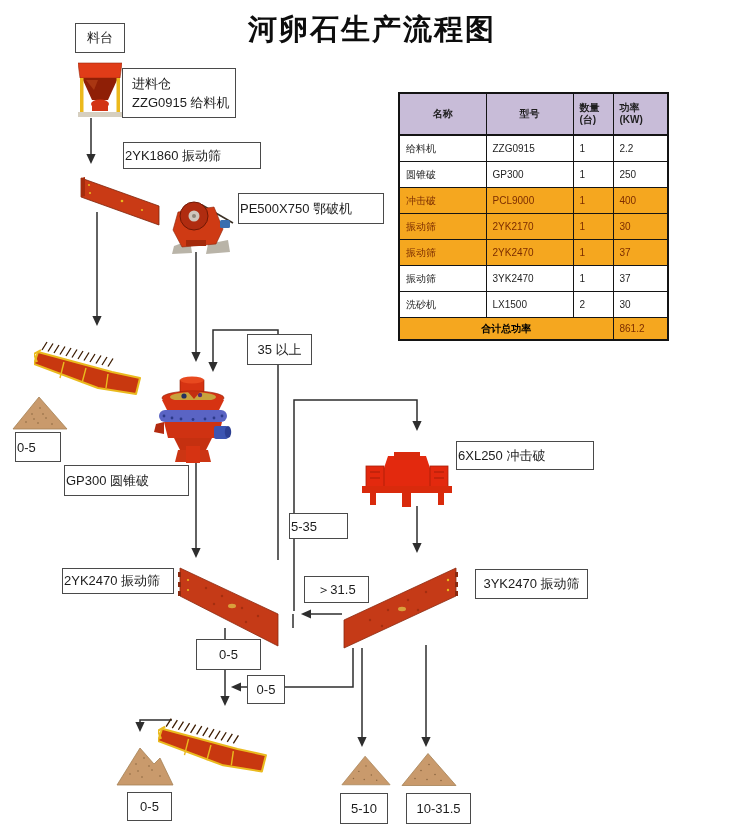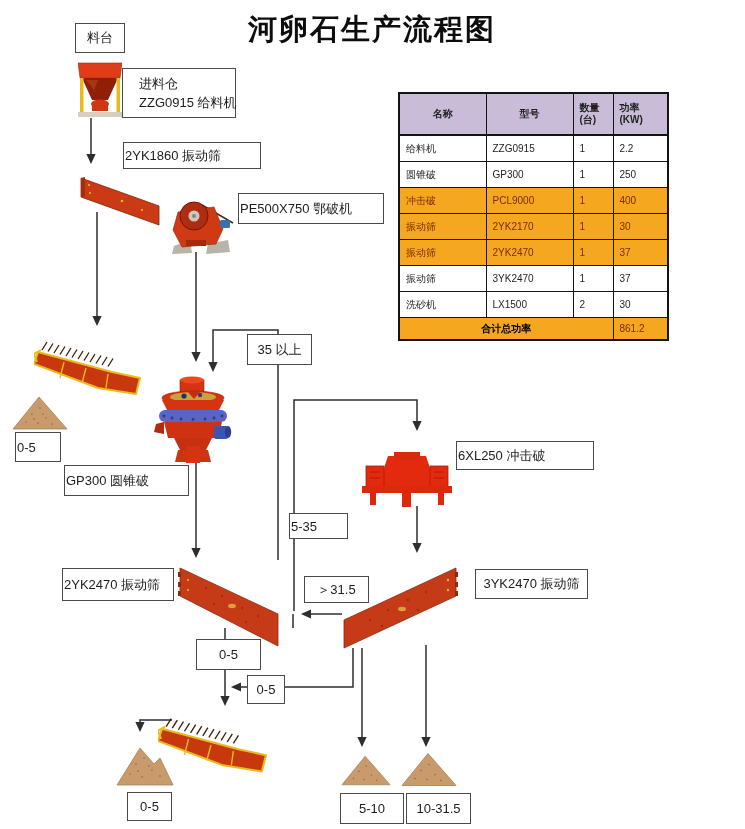--- a/index.html
+++ b/index.html
@@ -230,52 +230,52 @@
         <circle cx="28" cy="12" r="0.8"></circle>
         <circle cx="34" cy="22" r="0.8"></circle>
         <circle cx="14" cy="26" r="0.8"></circle>
         <circle cx="26" cy="27" r="0.8"></circle>
         <circle cx="40" cy="28" r="0.8"></circle>
       </g>
   </svg>
 
   <div class="lbl center" style="left:75px;top:23px;width:50px;height:30px">料台</div>
 
-  <div class="lbl twoline" style="left:122px;top:68px;width:114px;height:50px;padding-left:16px">
+  <div class="lbl twoline" style="left:122px;top:68px;width:114px;height:50px;padding-left:9px">
     <span>进料仓</span>
     <span>ZZG0915 给料机</span>
   </div>
 
   <div class="lbl left" style="left:123px;top:142px;width:138px;height:27px">2YK1860 振动筛</div>
 
   <div class="lbl left" style="left:238px;top:193px;width:146px;height:31px">PE500X750 鄂破机</div>
 
   <div class="lbl center" style="left:247px;top:334px;width:65px;height:31px">35 以上</div>
 
   <div class="lbl left" style="left:15px;top:432px;width:46px;height:30px">0-5</div>
 
   <div class="lbl left" style="left:64px;top:465px;width:125px;height:31px">GP300 圆锥破</div>
 
   <div class="lbl left" style="left:289px;top:513px;width:59px;height:26px">5-35</div>
 
   <div class="lbl left" style="left:456px;top:441px;width:138px;height:29px">6XL250 冲击破</div>
 
-  <div class="lbl left" style="left:62px;top:568px;width:112px;height:33px">2YK2470 振动筛</div>
+  <div class="lbl left" style="left:62px;top:568px;width:112px;height:26px">2YK2470 振动筛</div>
 
   <div class="lbl center" style="left:304px;top:576px;width:65px;height:27px">＞31.5</div>
 
   <div class="lbl center" style="left:475px;top:569px;width:113px;height:30px">3YK2470 振动筛</div>
 
   <div class="lbl center" style="left:196px;top:639px;width:65px;height:31px">0-5</div>
 
   <div class="lbl center" style="left:247px;top:675px;width:38px;height:29px">0-5</div>
 
   <div class="lbl center" style="left:127px;top:792px;width:45px;height:29px">0-5</div>
 
-  <div class="lbl center" style="left:340px;top:793px;width:64px;height:31px">5-10</div>
+  <div class="lbl center" style="left:340px;top:793px;width:48px;height:31px">5-10</div>
 
   <div class="lbl center" style="left:406px;top:793px;width:65px;height:31px">10-31.5</div>
 
   <table class="eqtable">
     <colgroup>
         <col style="width:87px">
         <col style="width:87px">
         <col style="width:40px">
         <col style="width:55px">
       </colgroup>

